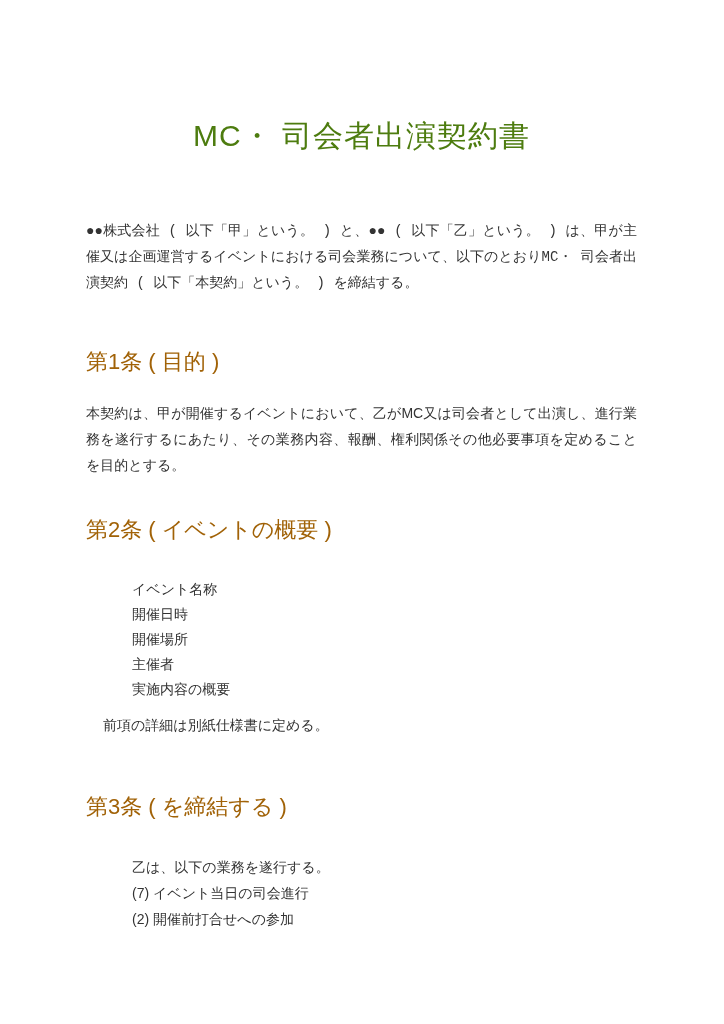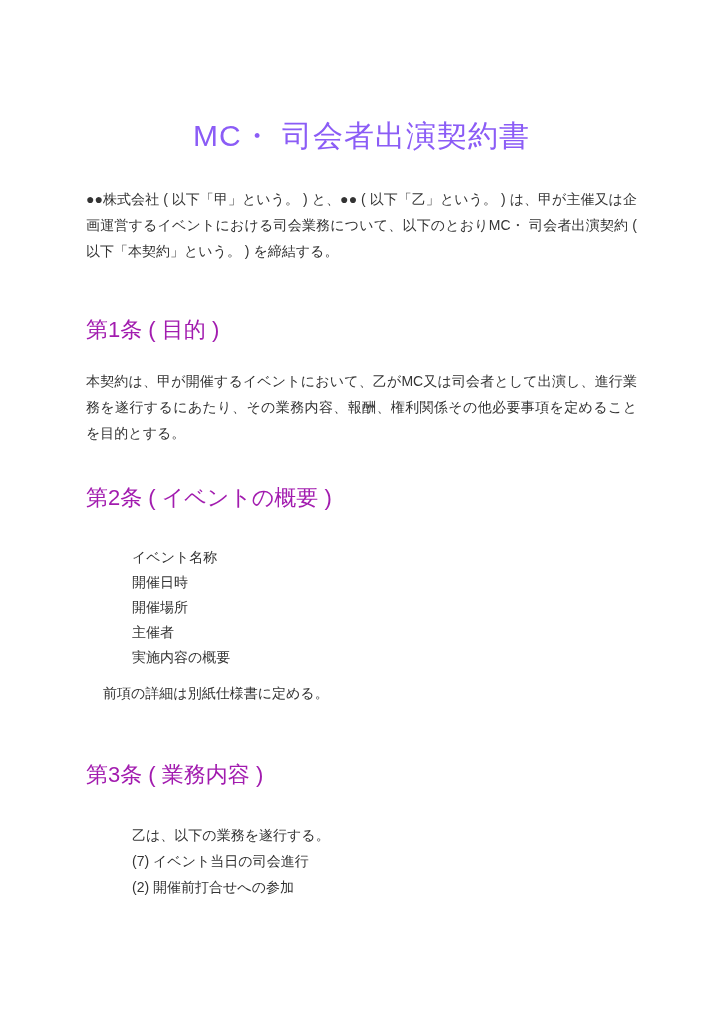--- a/index.html
+++ b/index.html
@@ -20,35 +20,35 @@
     height: 1024px;
     padding: 0 87px 0 86px;
   }
   .doc-title {
     margin: 118px 0 8px 0;
     font-size: 30px;
     font-weight: 400;
     line-height: 36px;
     text-align: center;
     letter-spacing: 1px;
-    color: #8b5cf6;
+    color: #4d7c0f;
   }
   .para {
     font-size: 14px;
     line-height: 26px;
     margin: 0;
     text-align: justify;
   }
-  .intro { margin-top: 32px; }
+  .intro { margin-top: 64px; font-family: Liberation Mono, monospace; }
   .section-heading {
     font-size: 22px;
     font-weight: 400;
     line-height: 28px;
     margin: 0;
-    color: #a21caf;
+    color: #a16207;
   }
   .h-1 { margin-top: 52px; }
   .body-1 { margin-top: 24px; }
   .h-2 { margin-top: 38px; }
   .detail-list {
     margin-top: 33px;
     padding-left: 46px;
   }
   .detail-list .line {
     font-size: 14px;
@@ -83,21 +83,21 @@
   <div class="detail-list">
     <div class="line">イベント名称</div>
     <div class="line">開催日時</div>
     <div class="line">開催場所</div>
     <div class="line">主催者</div>
     <div class="line">実施内容の概要</div>
   </div>
 
   <p class="para note-2">前項の詳細は別紙仕様書に定める。</p>
 
-  <h2 class="section-heading h-3">第3条 ( 業務内容 )</h2>
+  <h2 class="section-heading h-3">第3条 ( を締結する )</h2>
 
   <div class="task-block">
     <div class="line">乙は、以下の業務を遂行する。</div>
     <div class="line">(7) イベント当日の司会進行</div>
     <div class="line">(2) 開催前打合せへの参加</div>
   </div>
 
 </div>
 
 </body></html>

